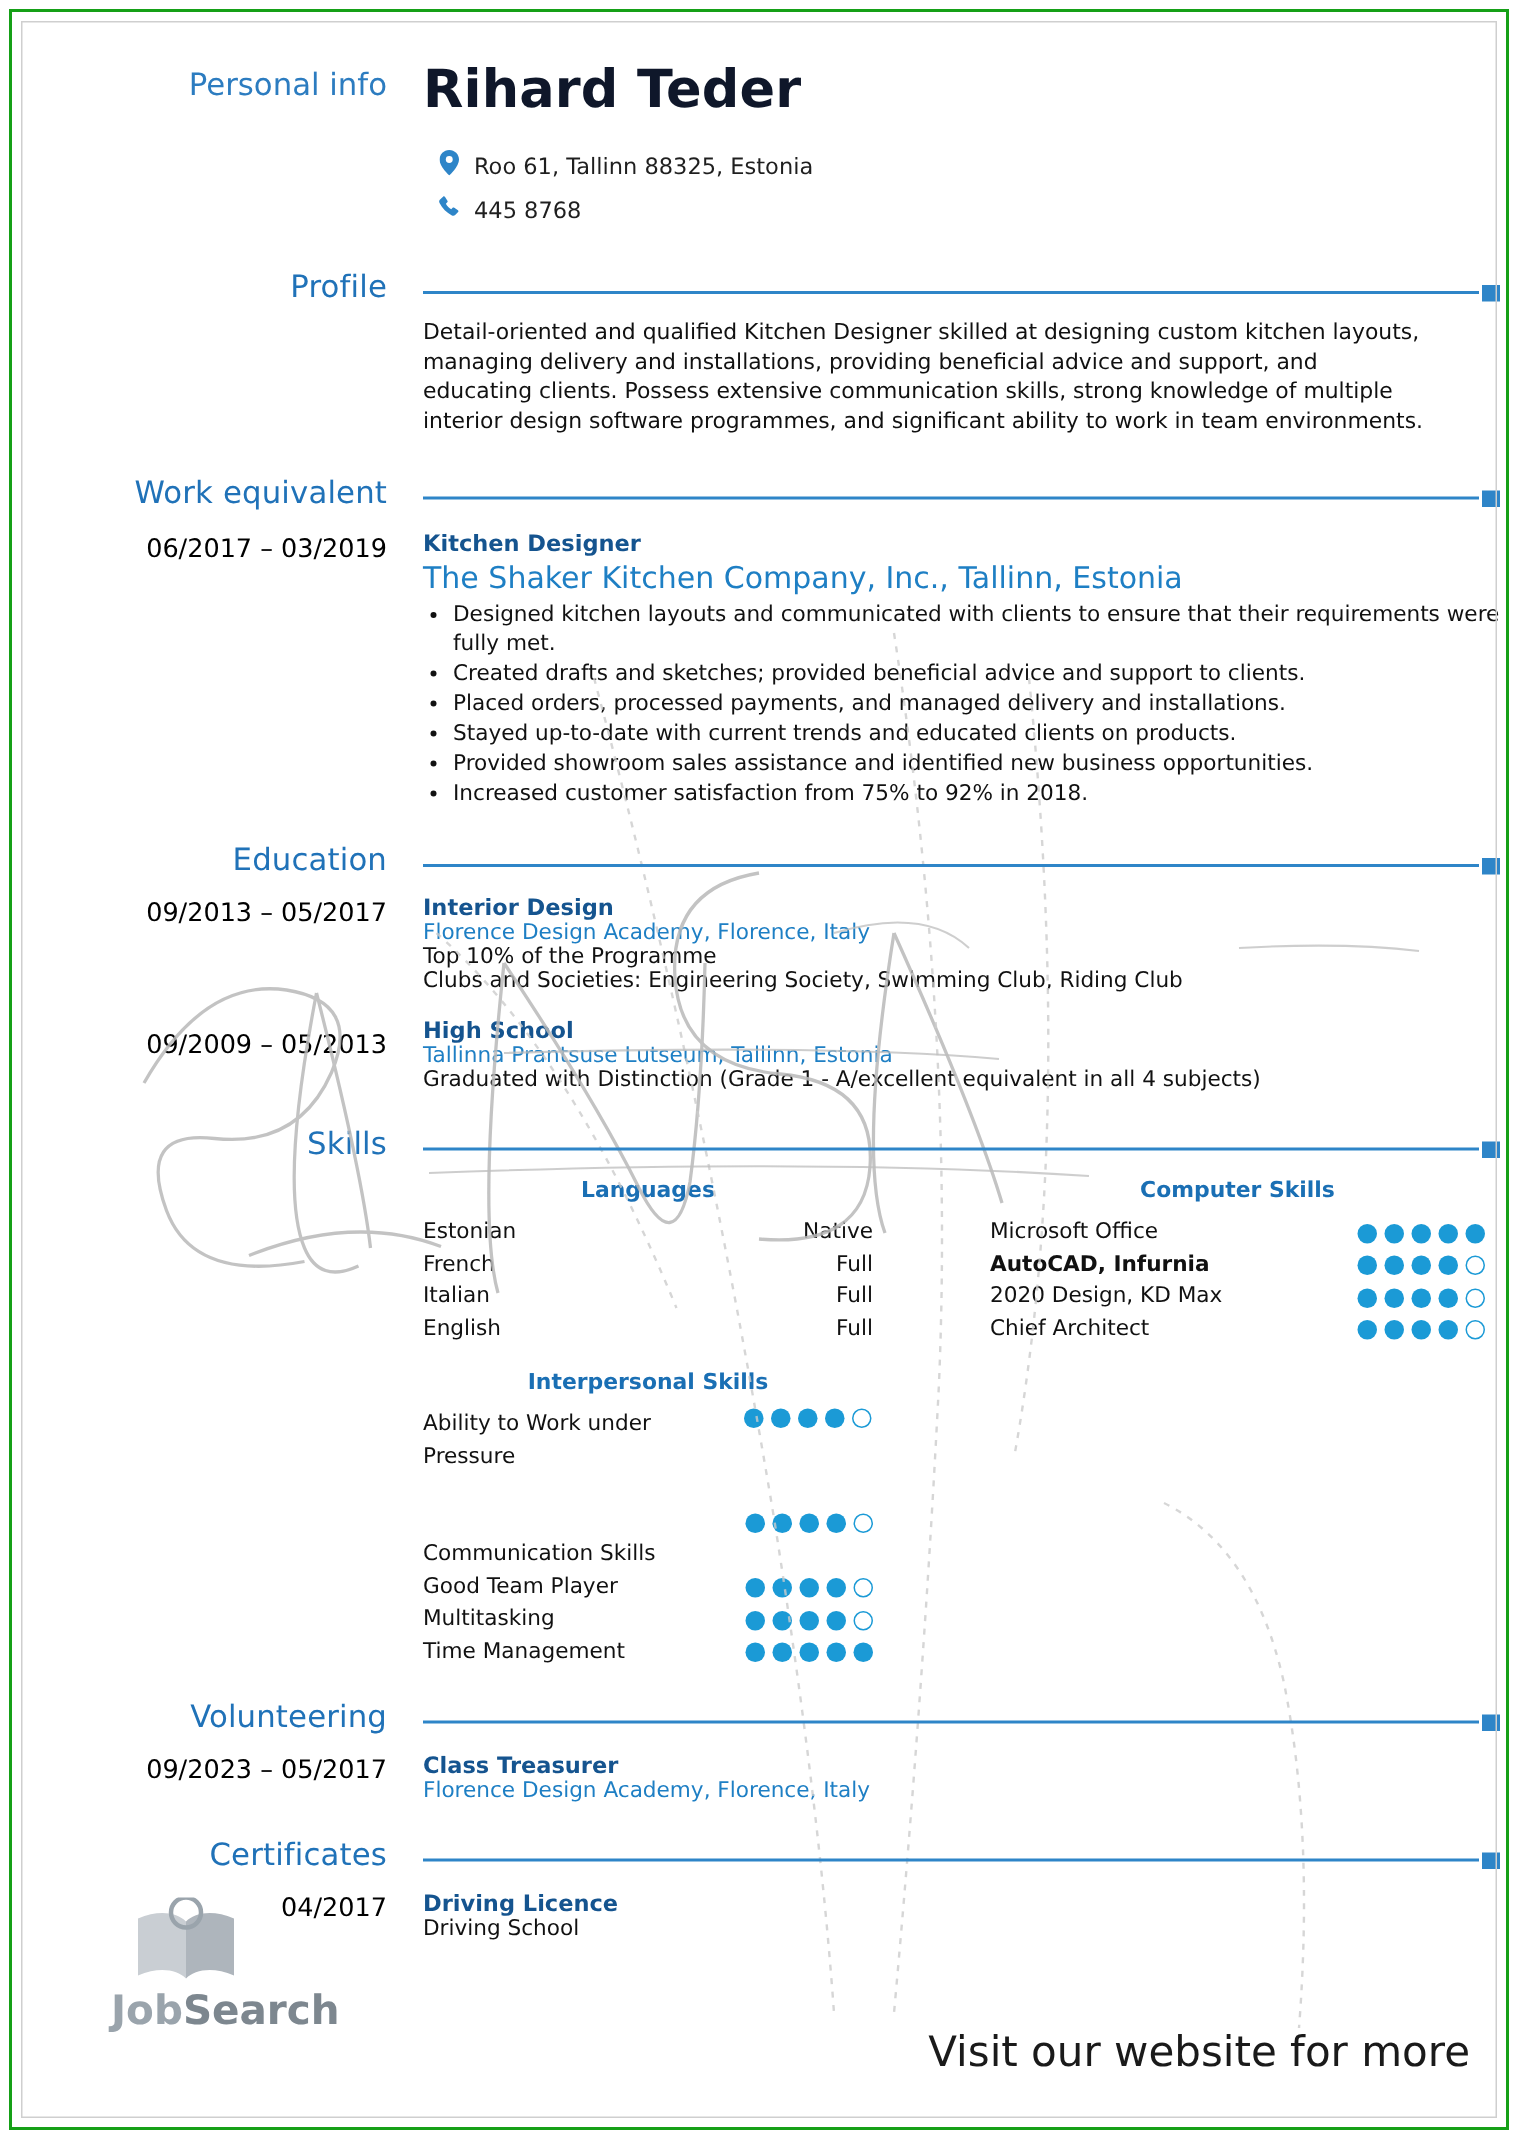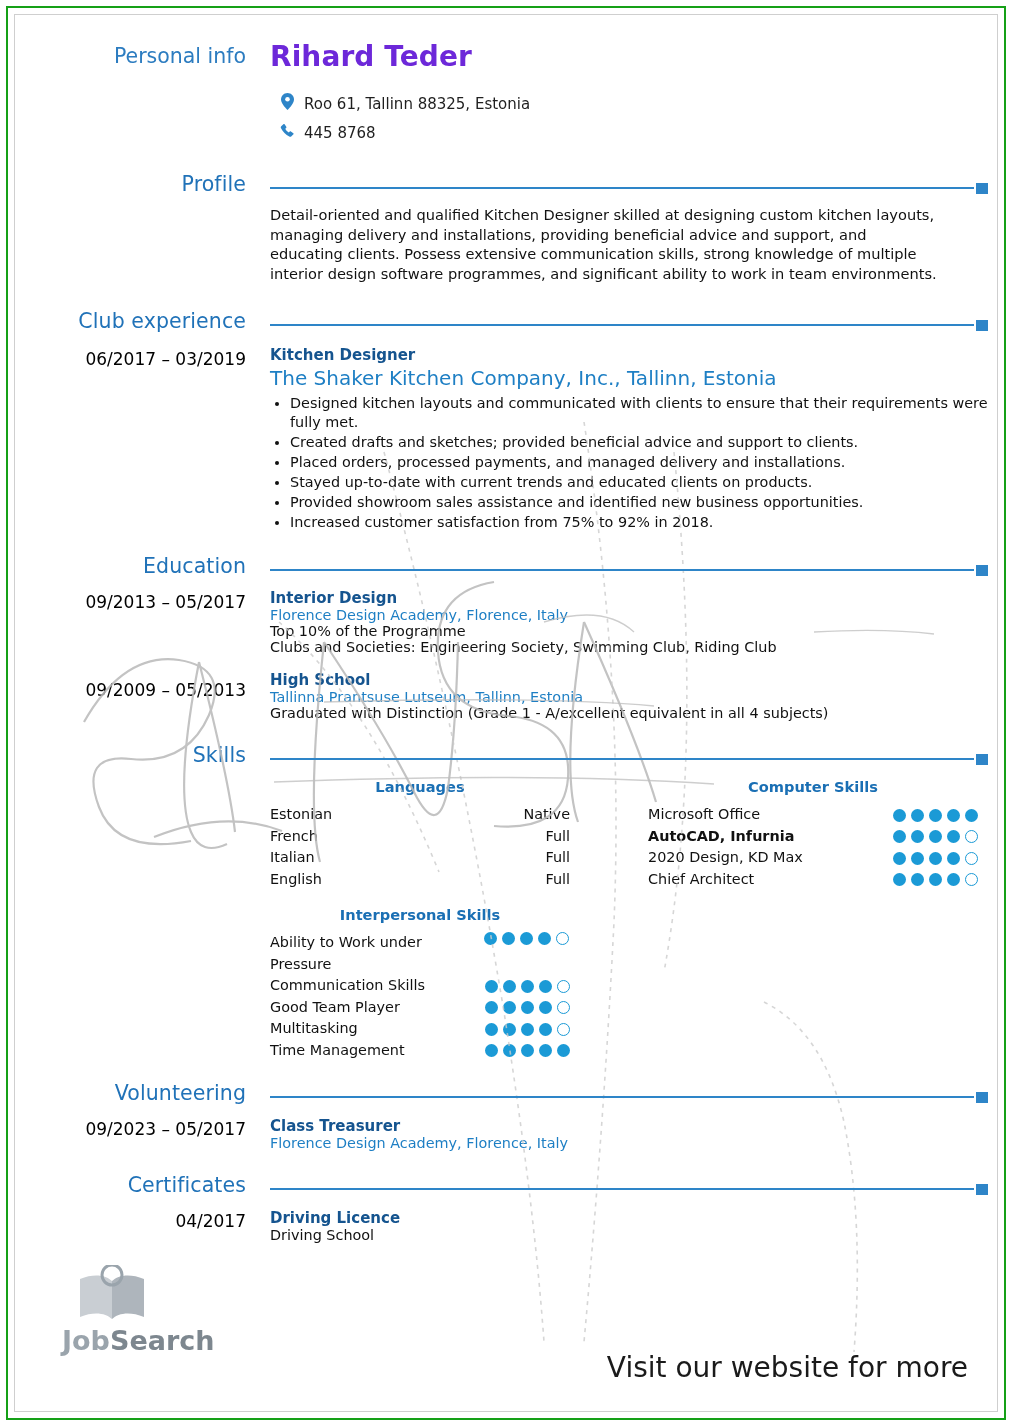--- a/index.html
+++ b/index.html
@@ -18,21 +18,21 @@
     pointer-events:none;
   }
   .inner-border {
     position:absolute;
     left:14px; top:14px; right:14px; bottom:14px;
     border:1px solid #cfcfcf;
     pointer-events:none;
   }
   .sheet {
     position:absolute;
-    left:24px; top:22px;
+    left:36px; top:22px;
     width:964px; height:1380px;
     background:#fff;
   }
 
   
   .row { display:flex; width:100%; }
   .label-col {
     width:236px;
     text-align:right;
     padding-right:14px;
@@ -41,22 +41,22 @@
   }
   .content-col { flex:1; padding-left:10px; }
 
   .section-title {
     font-size:20.5px;
     color:#2072b8;
     font-weight:400;
     letter-spacing:.1px;
   }
   .name {
-    font-size:28px;
-    color:#6d28d9;
+    font-size:35px;
+    color:#0f172a;
     font-weight:700;
     letter-spacing:.1px;
     margin-top:-4px;
   }
   .personal-label { font-size:20.5px; color:#2c7cc0; }
 
   
   .rule-wrap { position:relative; height:14px; margin-top:9px; }
   .rule {
     position:absolute; left:0; right:14px; top:6px;
@@ -196,21 +196,21 @@
       <div class="rule-wrap">
         <div class="rule"></div>
           <div class="cap"></div>
       </div>
       <div class="profile-text">Detail-oriented and qualified Kitchen Designer skilled at designing custom kitchen layouts, managing delivery and installations, providing beneficial advice and support, and educating clients. Possess extensive communication skills, strong knowledge of multiple interior design software programmes, and significant ability to work in team environments.</div>
     </div>
   </div>
 
   <div class="row" style="margin-top:26px;">
     <div class="label-col">
-      <div class="section-title">Club experience</div>
+      <div class="section-title">Work equivalent</div>
       <div class="date" style="margin-top:16px;">06/2017 – 03/2019</div>
     </div>
     <div class="content-col">
       <div class="rule-wrap">
         <div class="rule"></div>
           <div class="cap"></div>
       </div>
       <div style="margin-top:14px;">
         <div class="job-title">Kitchen Designer</div>
         <div class="job-sub">The Shaker Kitchen Company, Inc., Tallinn, Estonia</div>
@@ -341,21 +341,21 @@
             <span style="flex:1; max-width:214px;">Ability to Work under Pressure</span>
             <span class="dots" style="align-self:flex-start;">
               <i class="dot"></i>
                 <i class="dot"></i>
                 <i class="dot"></i>
                 <i class="dot"></i>
                 <i class="dot empty"></i>
             </span>
           </div>
           <div class="skill-row">
-            <span style="flex:1;">Communication Skills</span>
+            <span style="flex:1;margin-top:44px;">Communication Skills</span>
             <span class="dots">
               <i class="dot"></i>
                 <i class="dot"></i>
                 <i class="dot"></i>
                 <i class="dot"></i>
                 <i class="dot empty"></i>
             </span>
           </div>
           <div class="skill-row">
             <span style="flex:1;">Good Team Player</span>

